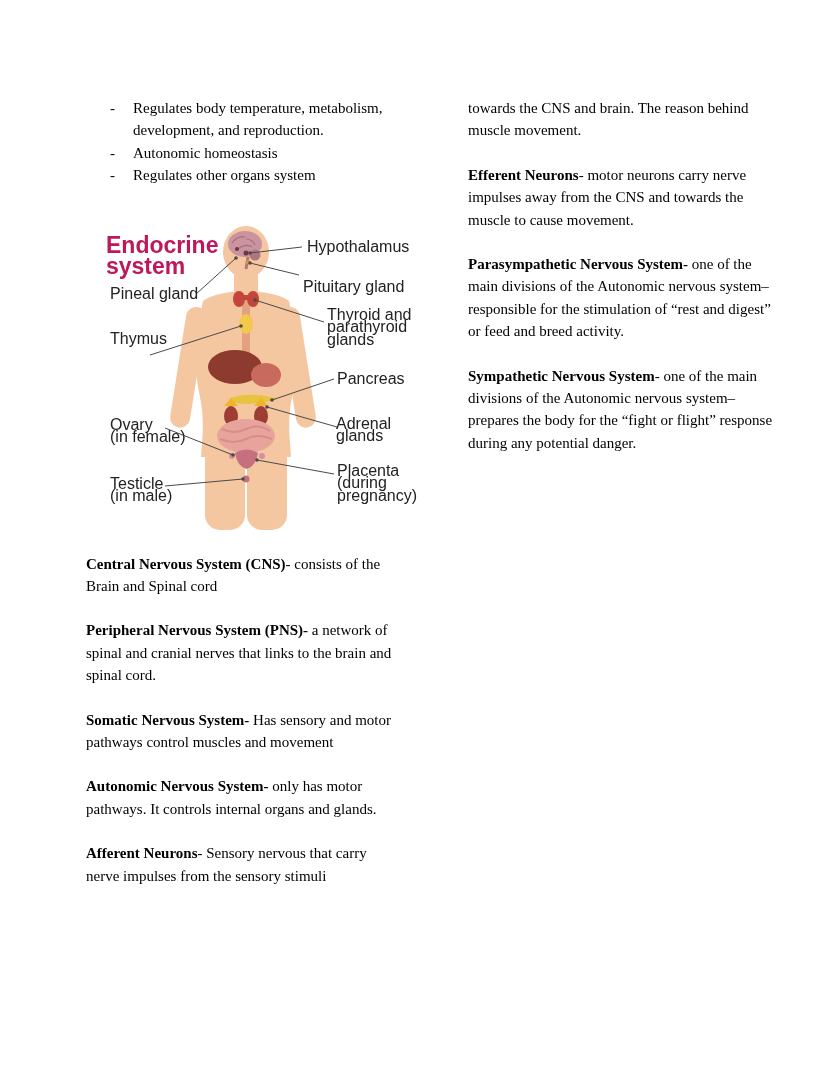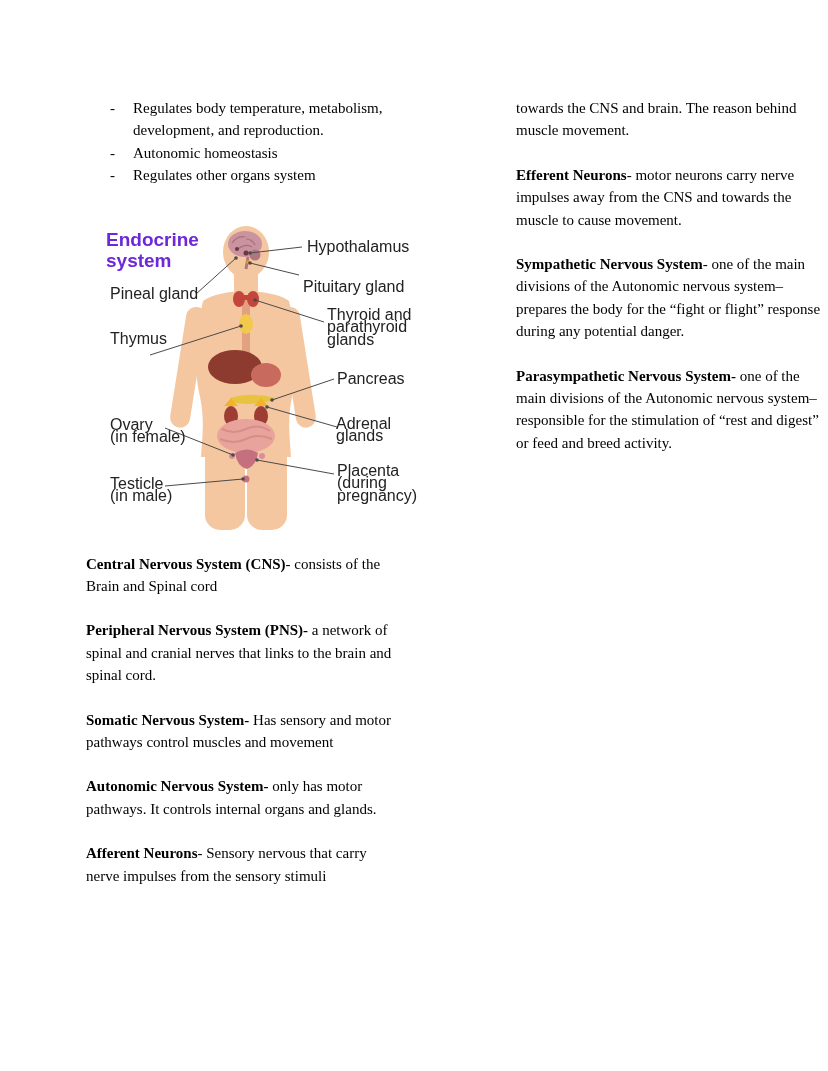--- a/index.html
+++ b/index.html
@@ -4,38 +4,38 @@
 <style>
   * { margin:0; padding:0; box-sizing:border-box; }
   html,body { background:#ffffff; }
   body {
     width:828px; height:1071px; position:relative; overflow:hidden;
     font-family:"Liberation Serif", serif; color:#000;
   }
   .page { position:absolute; inset:0; background:#fff; }
   .col { position:absolute; top:97px; font-size:15px; line-height:22.4px; }
   .col-left  { left:86px;  width:314px; }
-  .col-right { left:468px; width:312px;margin-left:48px; }
+  .col-right { left:468px; width:312px; }
 
   
   .bullets { list-style:none; }
   .bullet { position:relative; padding-left:47px; }
   .bullet .dash { position:absolute; left:24px; top:0; }
 
   
   .entry { margin-bottom:22px; }
   .entry .term { font-weight:bold;text-align:center; }
 
   
   .diagram { position:relative; width:314px; height:315px; margin-top:28px; margin-bottom:23px; background:#fff; }
   .diagram svg { position:absolute; inset:0; }
   .dg-title {
-    position:absolute; left:20px; top:14px;
+    position:absolute; left:20px; top:20px;
     font-family:"Liberation Sans", sans-serif; font-weight:700;
-    font-size:19px; line-height:21px; color:#6d28d9;
+    font-size:23px; line-height:21px; color:#be185d;
   }
   .dg-title span { display:block; }
   .dg-label {
     position:absolute; font-family:"Liberation Sans", sans-serif;
     font-size:16px; line-height:12.5px; color:#222; white-space:nowrap;
   }
   .dg-label .ln { display:block; }
   .ta-r { text-align:right; }
   .lbl-hypothalamus { left:221px; top:26px; }
   .lbl-pituitary    { left:217px; top:54px;margin-top:12px; }
@@ -205,20 +205,20 @@
   </div>
 
   <div class="col col-right">
     <div class="entry">
       <span class="term"></span><span>towards the CNS and brain. The reason behind muscle movement.</span>
     </div>
     <div class="entry">
       <span class="term">Efferent Neurons</span><span>- motor neurons carry nerve impulses away from the CNS and towards the muscle to cause movement.</span>
     </div>
     <div class="entry">
+      <span class="term">Parasympathetic Nervous System-</span><span> one of the main divisions of the Autonomic nervous system– responsible for the stimulation of “rest and digest” or feed and breed activity.</span>
+    </div>
+    <div class="entry">
       <span class="term">Sympathetic Nervous System</span><span>- one of the main divisions of the Autonomic nervous system– prepares the body for the “fight or flight” response during any potential danger.</span>
     </div>
-    <div class="entry">
-      <span class="term">Parasympathetic Nervous System-</span><span> one of the main divisions of the Autonomic nervous system– responsible for the stimulation of “rest and digest” or feed and breed activity.</span>
-    </div>
   </div>
 
 </div>
 
 </body></html>

